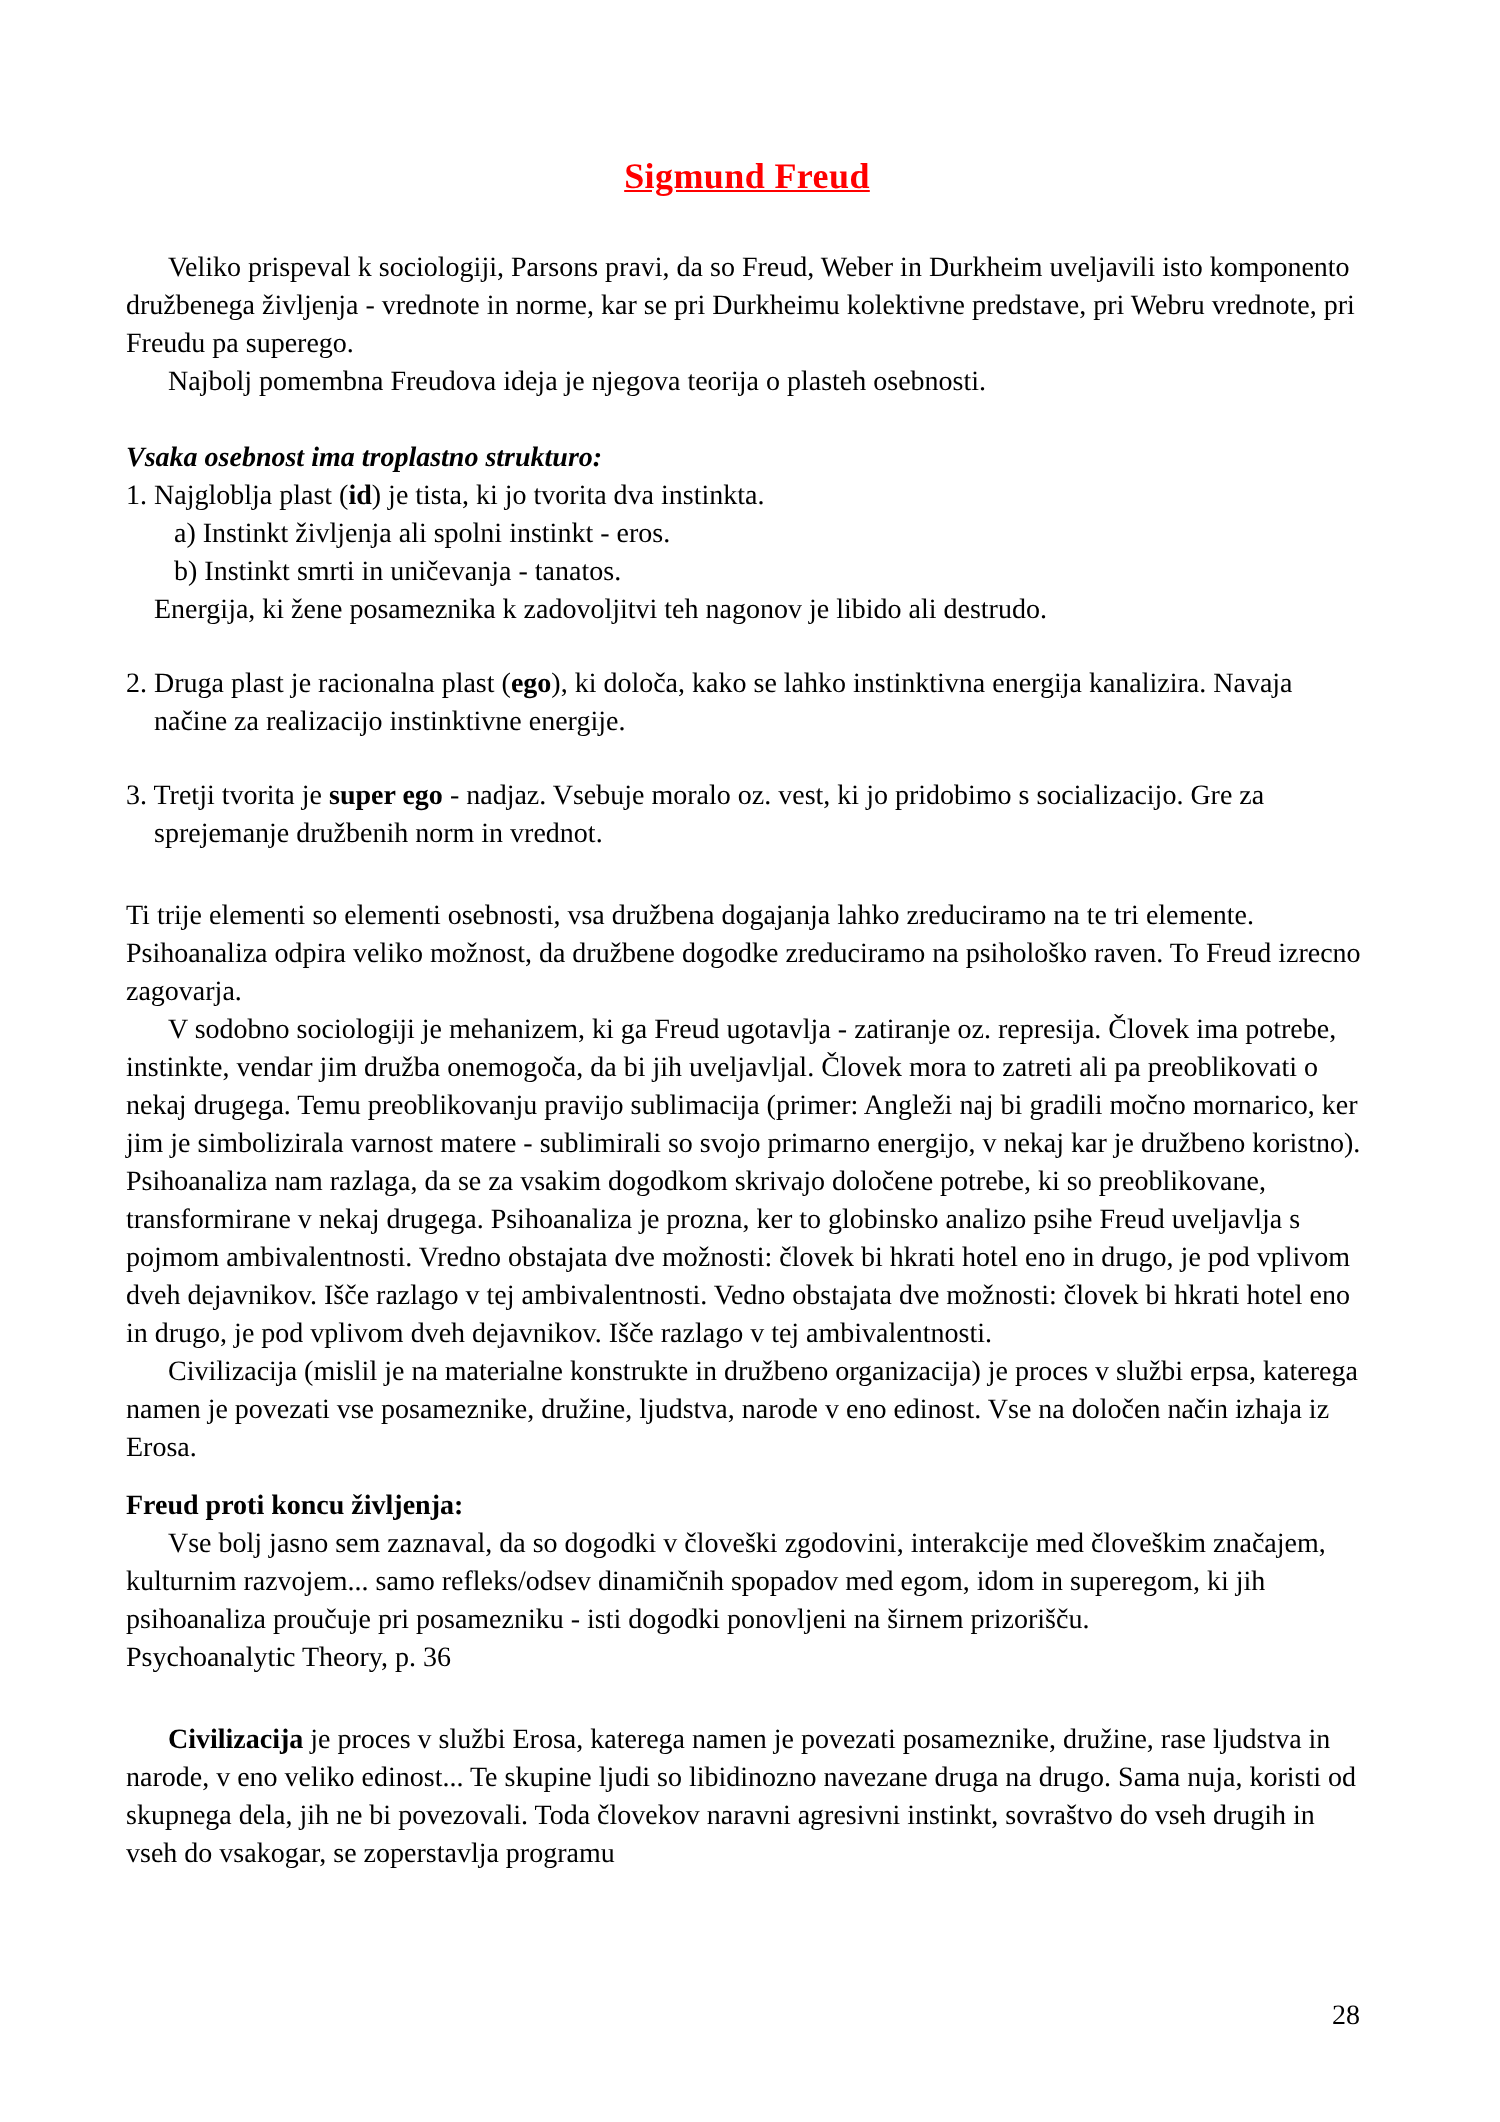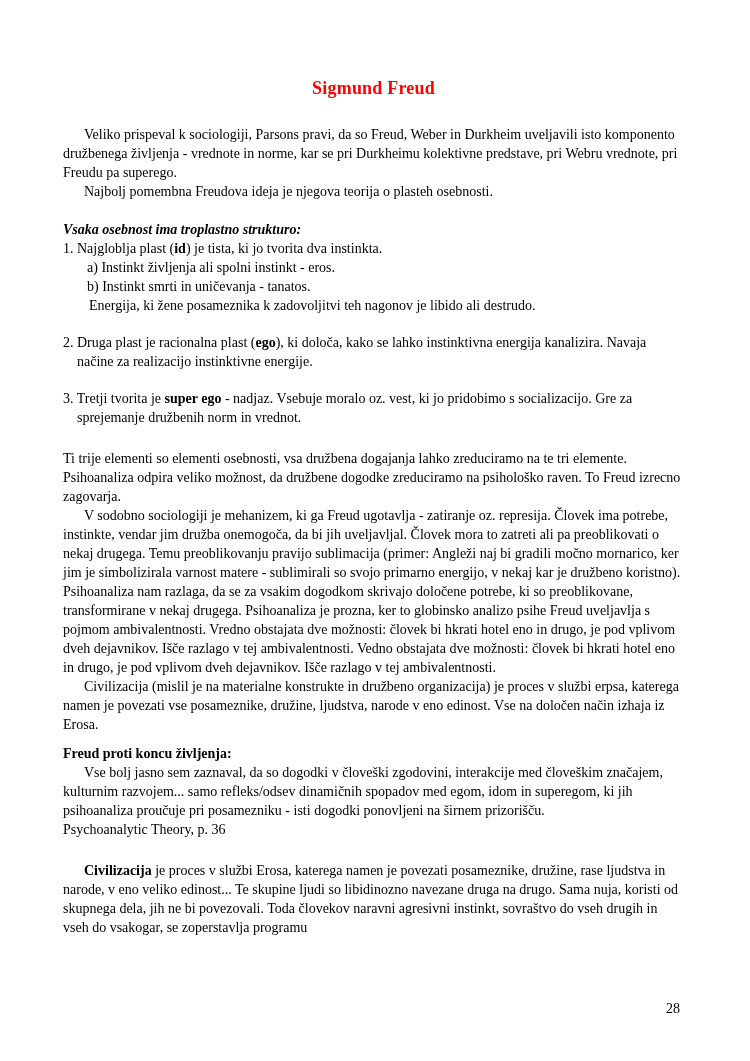--- a/index.html
+++ b/index.html
@@ -51,37 +51,37 @@
     text-indent: -14px;
     margin-top: 0;
   }
   .list-item + .list-item { margin-top: 18px; }
   .list-item .sub {
     text-indent: 0;
     margin-left: 10px;
   }
   .list-item .cont {
     text-indent: 0;
-    margin-left: 12px;
+    margin-left: 0;
   }
   .page-number {
     position: absolute;
     top: 1000px;
     right: 70px;
     font-size: 14px;
     line-height: 17px;
     text-align: center;
   }
 </style>
 </head>
 <body>
 
 <div class="page">
 
-  <h1 class="doc-title" style="color:#ff0000;">Sigmund Freud</h1>
+  <h1 class="doc-title" style="color:#ff0000;text-decoration:underline;">Sigmund Freud</h1>
 
   <div class="body-text">
 
     <p class="para indent">Veliko prispeval k sociologiji, Parsons pravi, da so Freud, Weber in Durkheim uveljavili isto komponento družbenega življenja - vrednote in norme, kar se pri Durkheimu kolektivne predstave, pri Webru vrednote, pri Freudu pa superego.</p>
 
     <p class="para indent">Najbolj pomembna Freudova ideja je njegova teorija o plasteh osebnosti.</p>
 
     <p class="para gap-1 section-heading-italic">Vsaka osebnost ima troplastno strukturo:</p>
 
     <div class="list-item">

